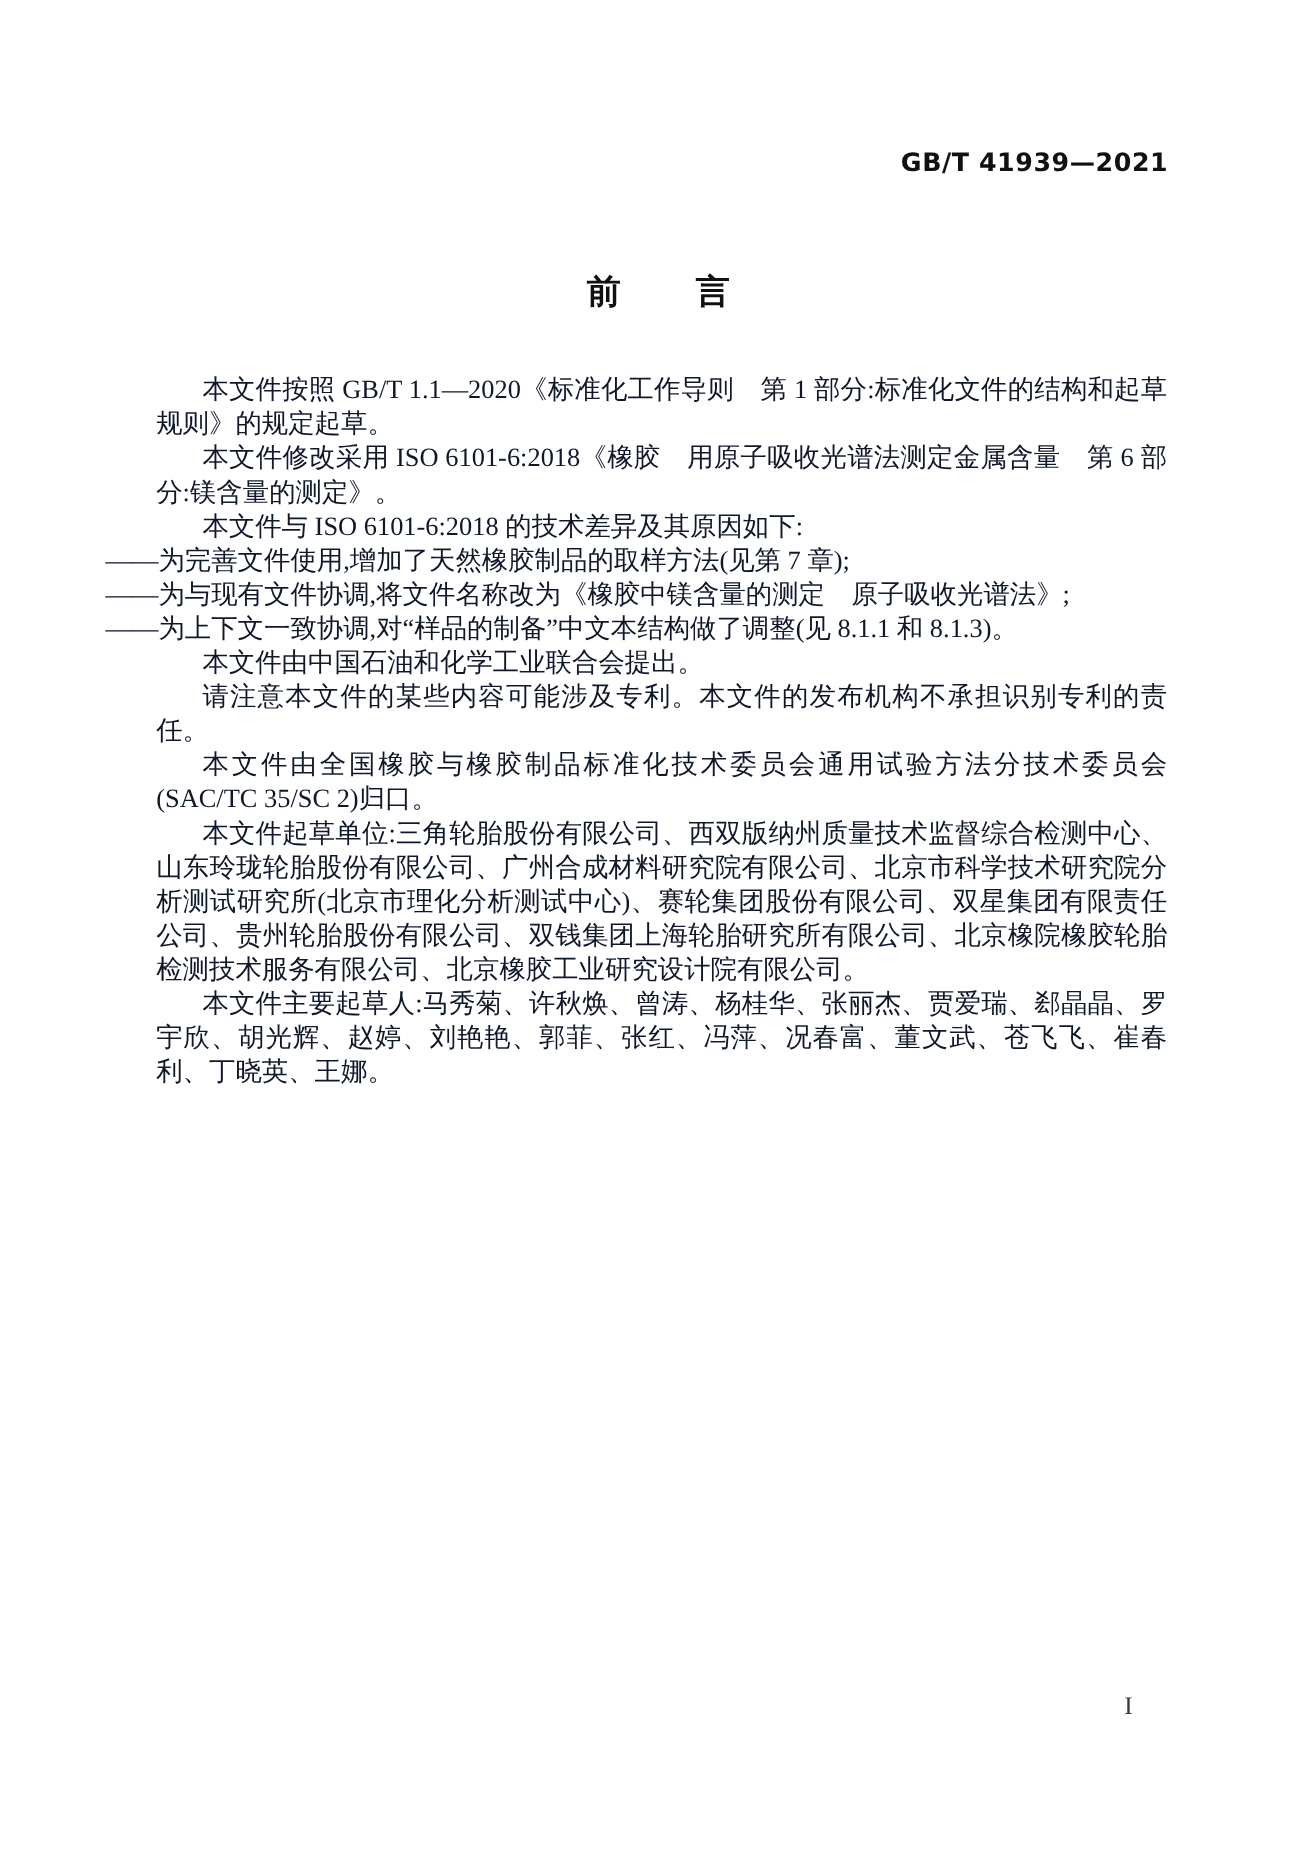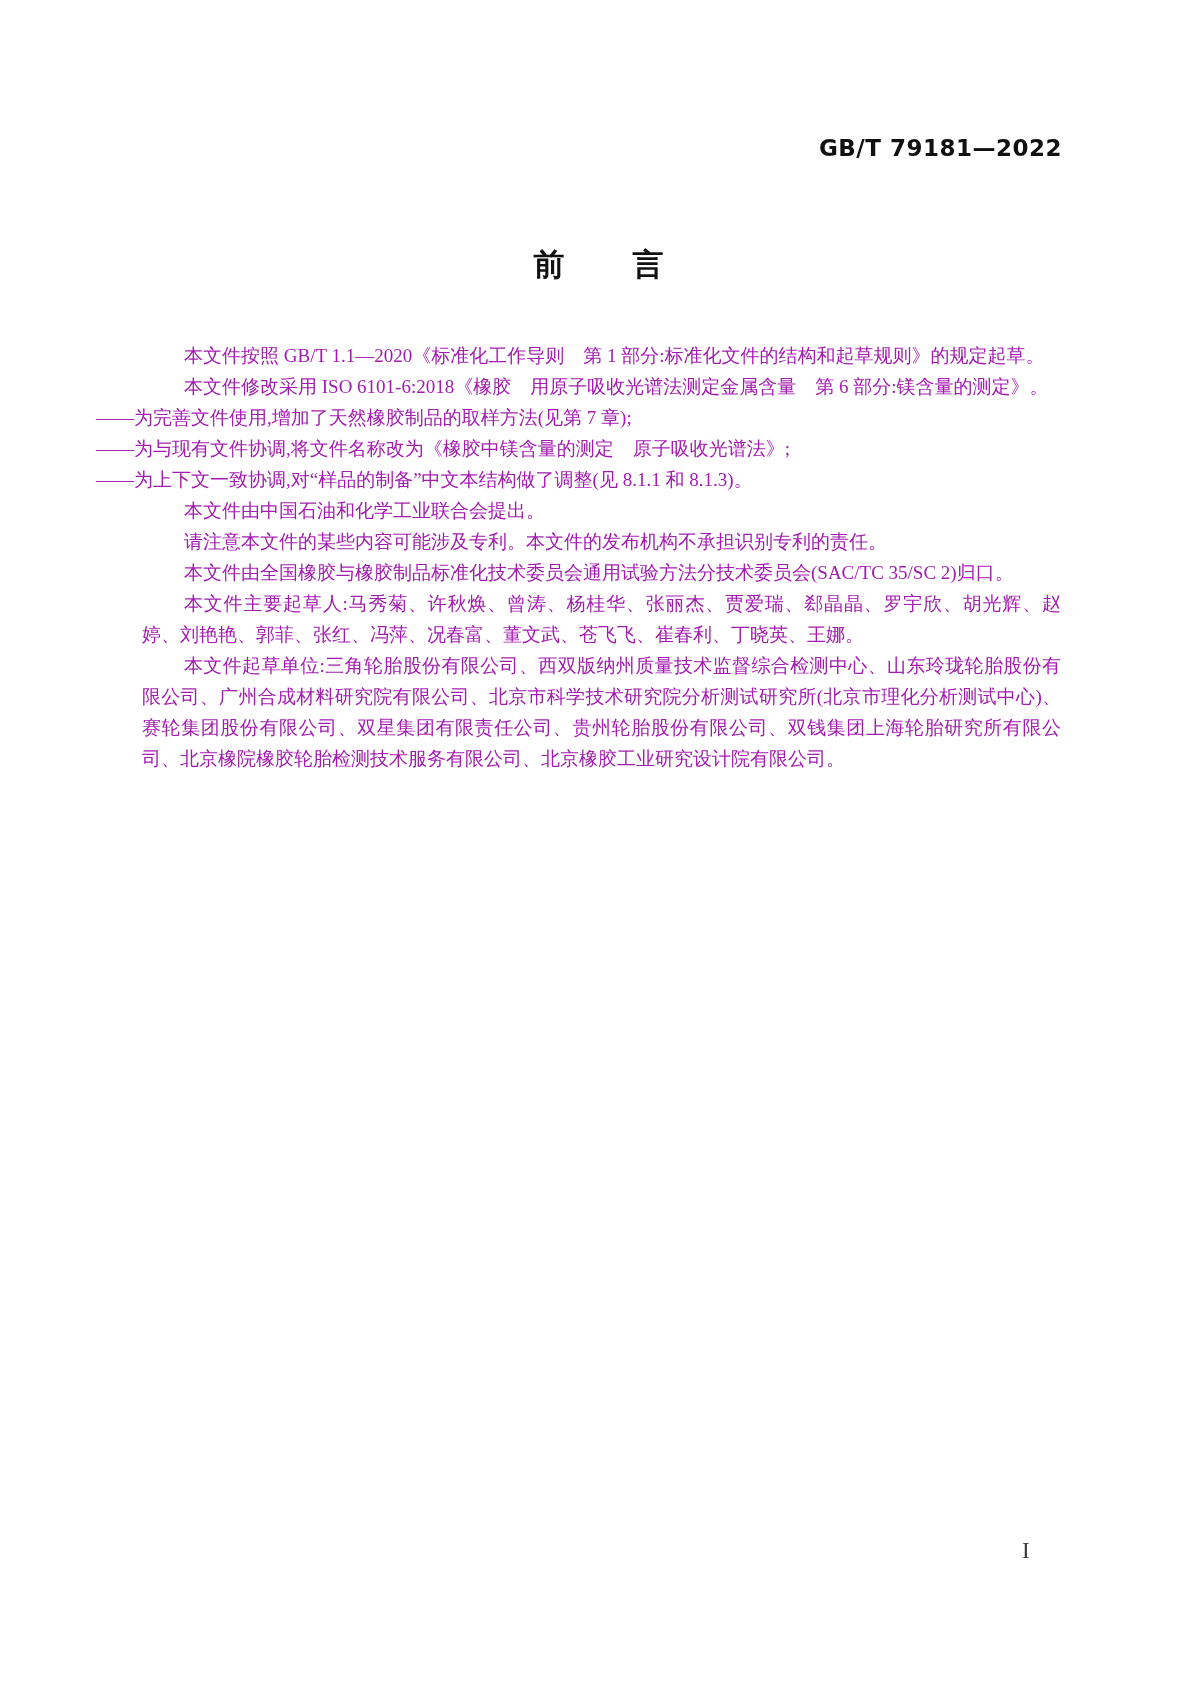--- a/index.html
+++ b/index.html
@@ -40,24 +40,24 @@
     font-weight: bold;
     font-size: 31px;
     letter-spacing: 2px;
     color: #111111;
   }
   .doc-body {
     position: absolute;
     top: 340px;
     left: 142px;
     width: 919px;
-    font-size: 19px;
+    font-size: 24px;
     line-height: 31px;
     text-align: justify;
-    color: #a21caf;
+    color: #0f172a;
   }
   .doc-body p {
     margin: 0;
     padding: 0;
   }
   .p-indent {
     text-indent: 42px;
   }
   .p-dash {
     padding-left: 88px;
@@ -71,33 +71,34 @@
     font-family: "Liberation Serif", serif;
     color: #3a3a3a;
   }
 </style>
 </head>
 <body>
 
 <div class="page">
 
   <div class="doc-header">
-    <span>GB/T 79181—2022</span>
+    <span>GB/T 41939—2021</span>
   </div>
 
   <h1 class="doc-title">前　　言</h1>
 
   <div class="doc-body">
     <p class="p-indent">本文件按照 GB/T 1.1—2020《标准化工作导则　第 1 部分:标准化文件的结构和起草规则》的规定起草。</p>
     <p class="p-indent">本文件修改采用 ISO 6101-6:2018《橡胶　用原子吸收光谱法测定金属含量　第 6 部分:镁含量的测定》。</p>
+    <p class="p-indent">本文件与 ISO 6101-6:2018 的技术差异及其原因如下:</p>
     <p class="p-dash">——为完善文件使用,增加了天然橡胶制品的取样方法(见第 7 章);</p>
     <p class="p-dash">——为与现有文件协调,将文件名称改为《橡胶中镁含量的测定　原子吸收光谱法》;</p>
     <p class="p-dash">——为上下文一致协调,对“样品的制备”中文本结构做了调整(见 8.1.1 和 8.1.3)。</p>
     <p class="p-indent">本文件由中国石油和化学工业联合会提出。</p>
     <p class="p-indent">请注意本文件的某些内容可能涉及专利。本文件的发布机构不承担识别专利的责任。</p>
     <p class="p-indent">本文件由全国橡胶与橡胶制品标准化技术委员会通用试验方法分技术委员会(SAC/TC 35/SC 2)归口。</p>
+    <p class="p-indent">本文件起草单位:三角轮胎股份有限公司、西双版纳州质量技术监督综合检测中心、山东玲珑轮胎股份有限公司、广州合成材料研究院有限公司、北京市科学技术研究院分析测试研究所(北京市理化分析测试中心)、赛轮集团股份有限公司、双星集团有限责任公司、贵州轮胎股份有限公司、双钱集团上海轮胎研究所有限公司、北京橡院橡胶轮胎检测技术服务有限公司、北京橡胶工业研究设计院有限公司。</p>
     <p class="p-indent">本文件主要起草人:马秀菊、许秋焕、曾涛、杨桂华、张丽杰、贾爱瑞、郄晶晶、罗宇欣、胡光辉、赵婷、刘艳艳、郭菲、张红、冯萍、况春富、董文武、苍飞飞、崔春利、丁晓英、王娜。</p>
-    <p class="p-indent">本文件起草单位:三角轮胎股份有限公司、西双版纳州质量技术监督综合检测中心、山东玲珑轮胎股份有限公司、广州合成材料研究院有限公司、北京市科学技术研究院分析测试研究所(北京市理化分析测试中心)、赛轮集团股份有限公司、双星集团有限责任公司、贵州轮胎股份有限公司、双钱集团上海轮胎研究所有限公司、北京橡院橡胶轮胎检测技术服务有限公司、北京橡胶工业研究设计院有限公司。</p>
   </div>
 
   <div class="page-number">I</div>
 
 </div>
 
 </body></html>

